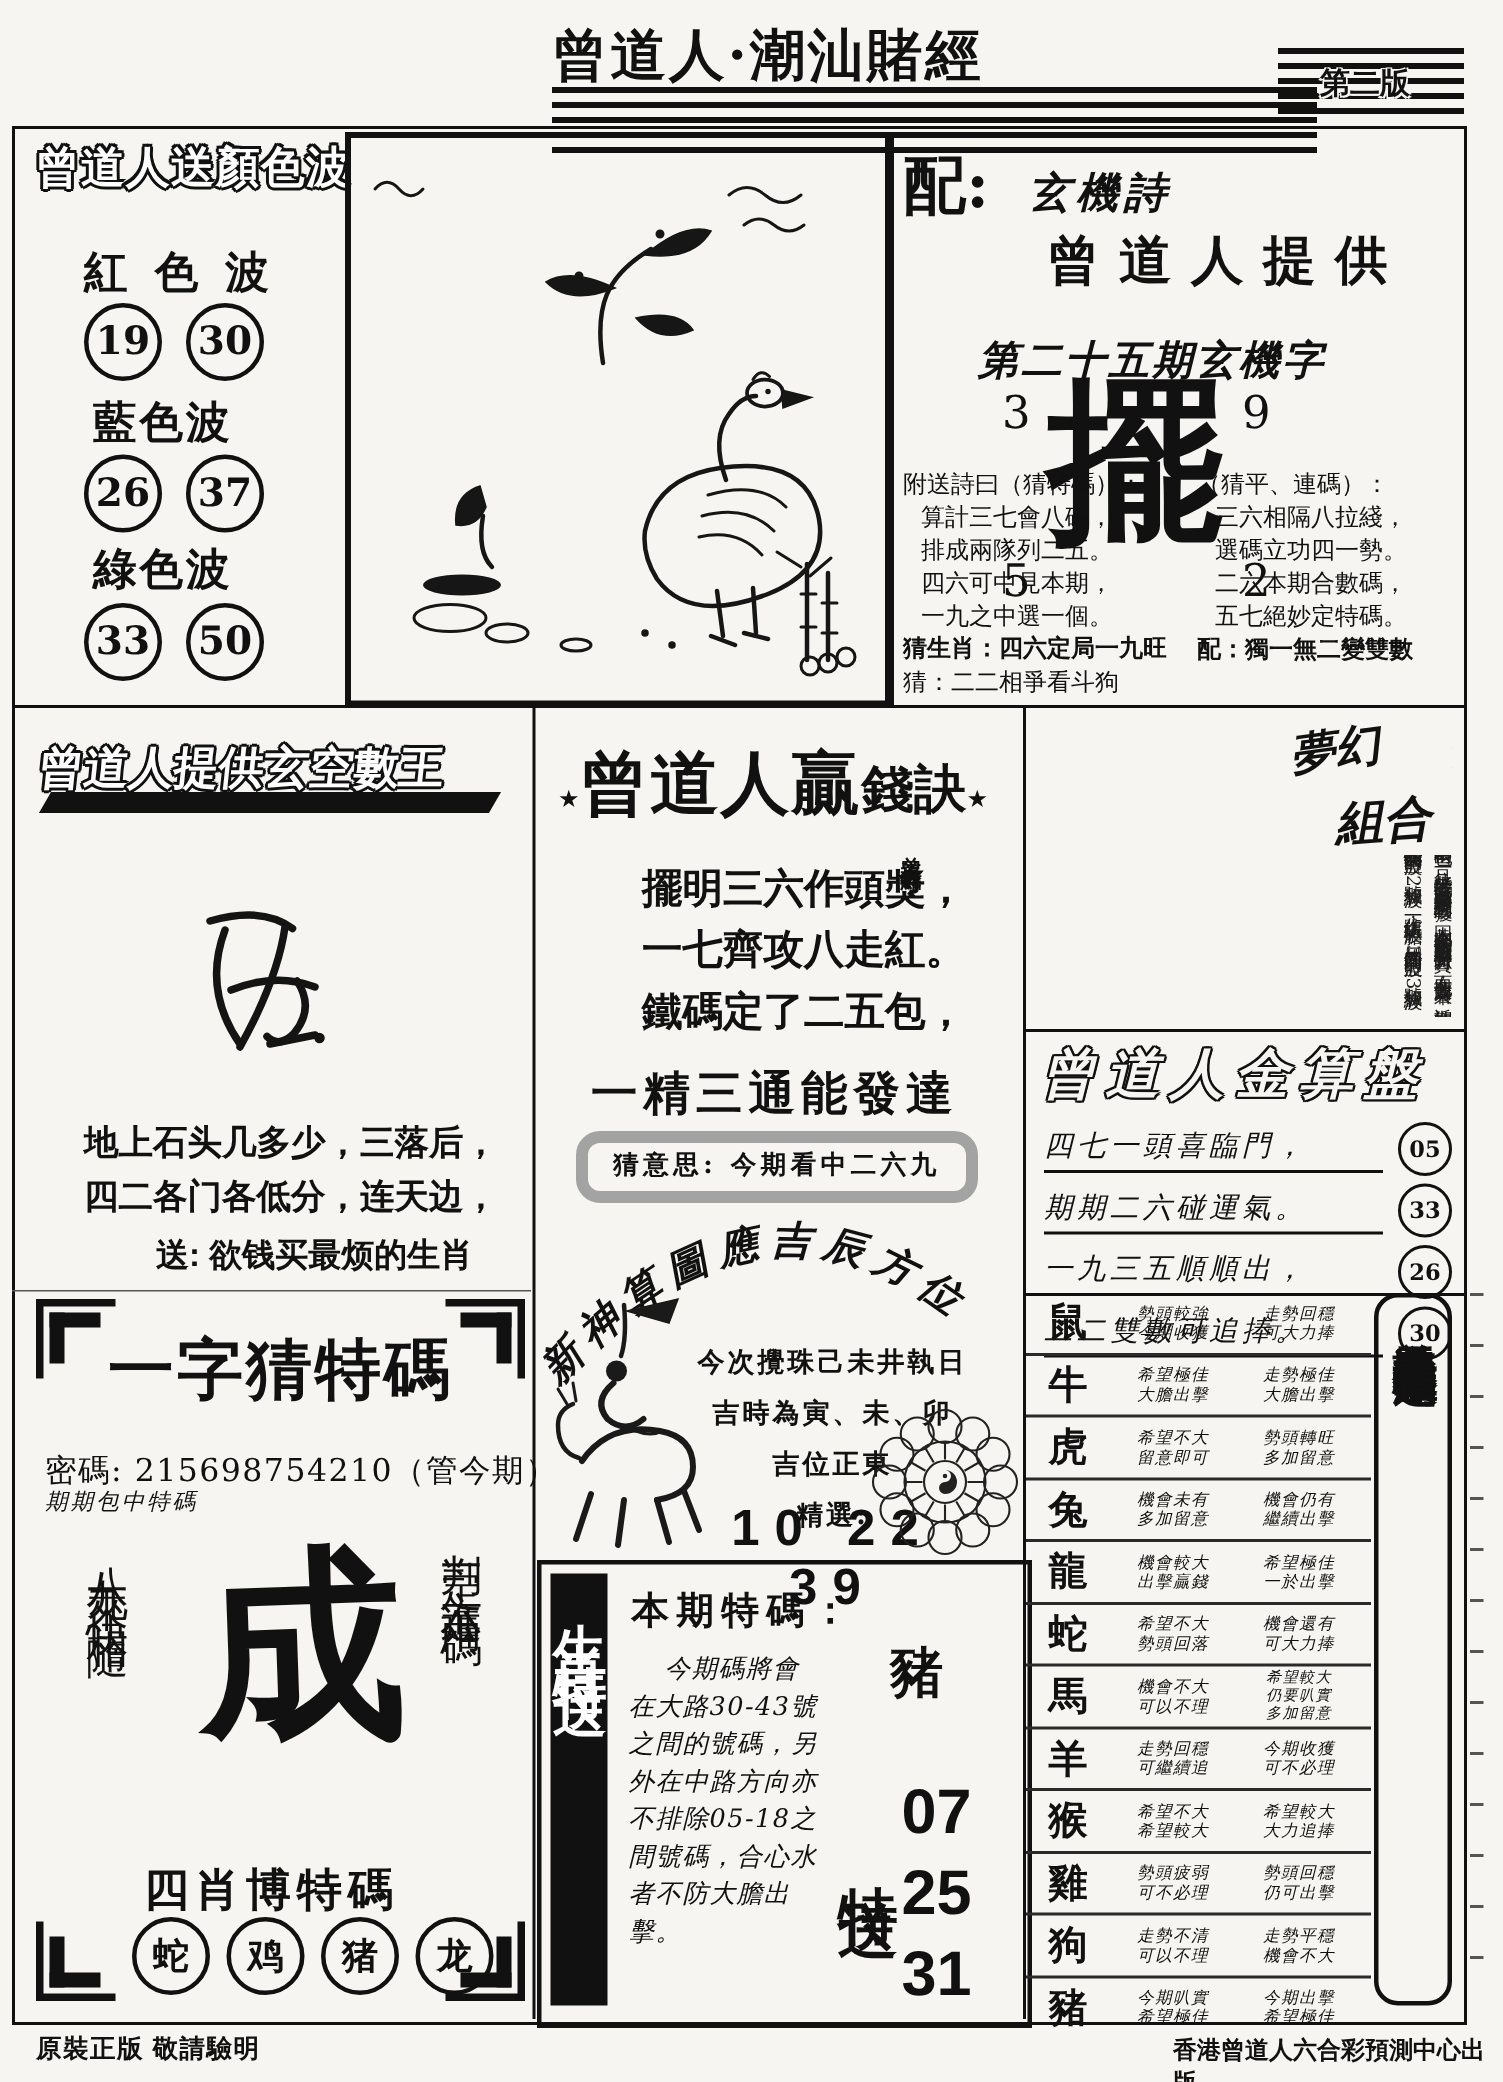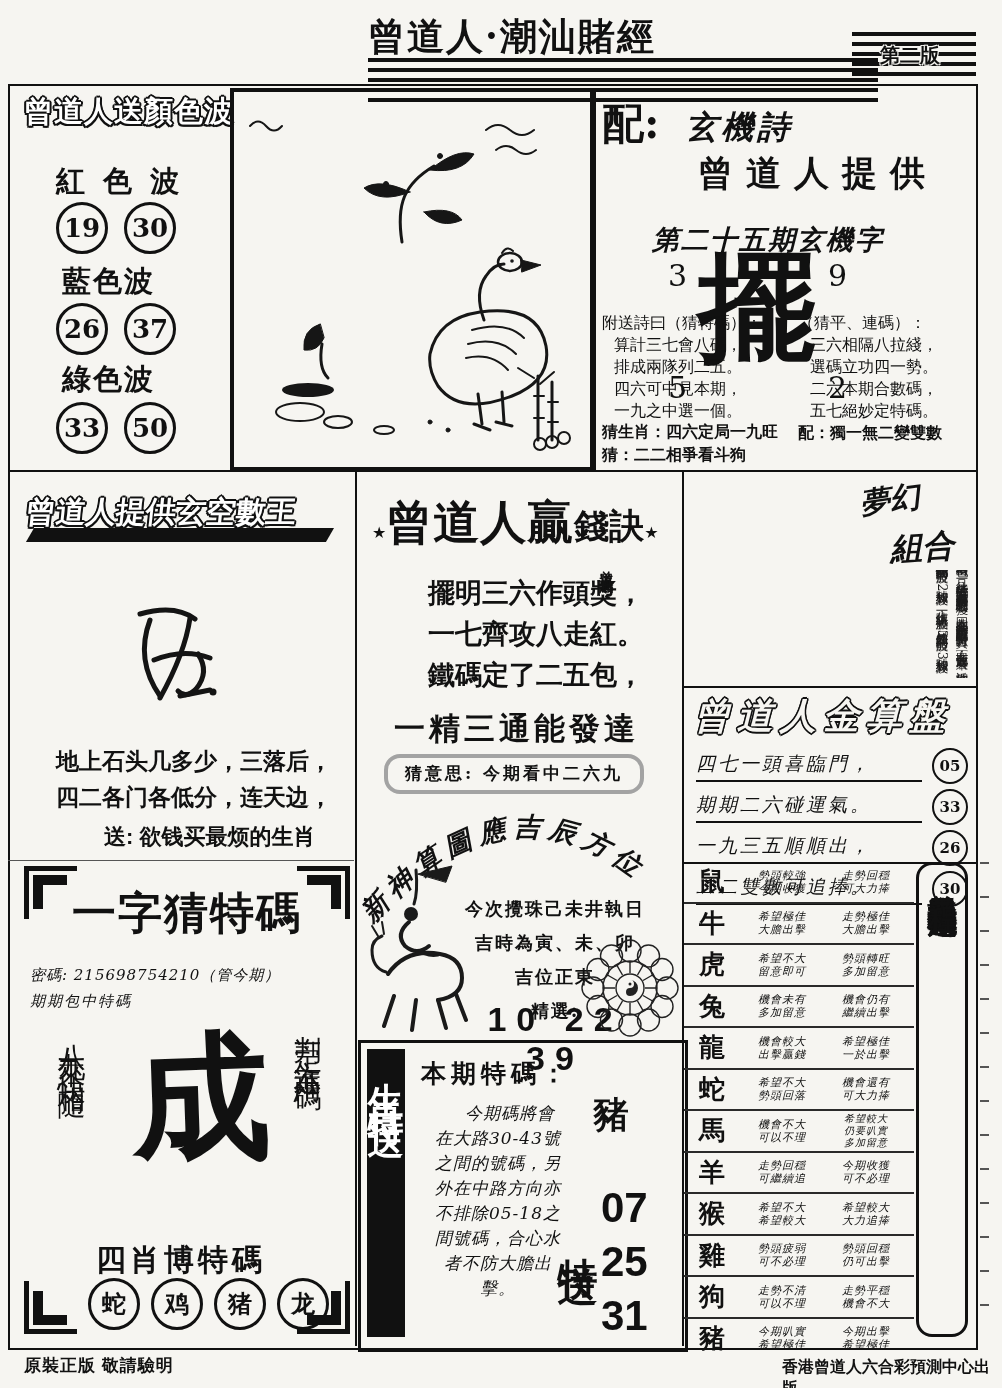--- a/index.html
+++ b/index.html
@@ -25,21 +25,21 @@
   .zcell{width:84px;font-size:11px;line-height:13px;font-style:italic;letter-spacing:1px;text-align:center;}
   .zcell i{display:block;font-style:inherit;}
   .corner{width:48px;height:48px;position:absolute;}
   .corner::before{content:"";position:absolute;left:0;top:0;width:100%;height:100%;
         border-left:5px solid #111;border-top:5px solid #111;}
   .corner::after{content:"";position:absolute;left:9px;top:9px;width:24px;height:24px;
         border-left:10px solid #111;border-top:10px solid #111;}
   .c-tr{transform:rotate(90deg);} .c-br{transform:rotate(180deg);} .c-bl{transform:rotate(270deg);}
   .poemline{font-size:16px;line-height:22px;white-space:nowrap;}
   .ind{padding-left:12px;}
-  .hintbox{border:4px solid #a3a3a3;border-radius:16px;text-align:center;
+  .hintbox{border:8px solid #a3a3a3;border-radius:16px;text-align:center;
            font-size:17px;font-weight:700;letter-spacing:3px;line-height:30px;}
   svg{display:block;}
 </style>
 </head>
 <body>
 
 <div class="page">
 
   <div class="abs stripes" style="left:368px;top:58px;width:510px;height:44px;"></div>
   <div class="abs stripes" style="left:852px;top:32px;width:124px;height:48px;"></div>
@@ -103,39 +103,39 @@
       <circle cx="330" cy="346" r="6" stroke-width="2"></circle>
         <circle cx="318" cy="350" r="6" stroke-width="2"></circle>
         <circle cx="306" cy="352" r="6" stroke-width="2"></circle>
       <circle cx="196" cy="330" r="2" fill="#161616"></circle>
         <circle cx="214" cy="338" r="2" fill="#161616"></circle>
     </svg>
   </div>
 
   <div class="abs" style="left:602px;top:96px;display:flex;gap:26px;align-items:baseline;">
     <span style="font-size:42px;font-weight:900;">配:</span>
-    <span style="font-size:32px;font-weight:900;font-style:italic;letter-spacing:4px;">玄機詩</span>
+    <span style="font-size:28px;font-weight:900;font-style:italic;letter-spacing:4px;">玄機詩</span>
   </div>
   <div class="abs" style="left:698px;top:150px;font-size:35px;font-weight:900;letter-spacing:13px;white-space:nowrap;text-align:right;">曾道人提供</div>
   <div class="abs" style="left:652px;top:222px;font-size:27px;font-weight:700;font-style:italic;letter-spacing:2px;white-space:nowrap;">第二十五期玄機字</div>
   <div class="abs" style="left:668px;top:258px;font-size:30px;">3</div>
   <div class="abs" style="left:828px;top:258px;font-size:30px;">9</div>
   <div class="abs" style="left:668px;top:370px;font-size:30px;">5</div>
   <div class="abs" style="left:828px;top:370px;font-size:30px;">2</div>
   <div class="abs" style="left:698px;top:248px;font-size:118px;font-weight:900;line-height:1;">擺</div>
 
   <div class="abs" style="left:602px;top:312px;width:372px;display:flex;">
     <div style="width:196px;">
       <div class="poemline">附送詩曰（猜特碼）：</div>
       <div class="poemline ind">算計三七會八碼，</div>
       <div class="poemline ind">排成兩隊列二五。</div>
       <div class="poemline ind">四六可中見本期，</div>
       <div class="poemline ind">一九之中選一個。</div>
       <div class="poemline" style="font-weight:700;font-family:Liberation Mono, monospace;">猜生肖：四六定局一九旺</div>
-      <div class="poemline" style="font-weight:700;">猜：二二相爭看斗狗</div>
+      <div class="poemline" style="font-weight:400;">猜：二二相爭看斗狗</div>
     </div>
     <div style="width:176px;">
       <div class="poemline">（猜平、連碼）：</div>
       <div class="poemline ind">三六相隔八拉綫，</div>
       <div class="poemline ind">選碼立功四一勢。</div>
       <div class="poemline ind">二六本期合數碼，</div>
       <div class="poemline ind">五七絕妙定特碼。</div>
       <div class="poemline" style="font-weight:700;">配：獨一無二變雙數</div>
     </div>
   </div>
@@ -195,21 +195,21 @@
         <span class="atext">二二雙數可追捧。</span>
         <span class="anum">30</span>
       </div>
   </div>
 
   <div class="corner abs" style="left:24px;top:866px;"></div>
   <div class="corner c-tr abs" style="left:302px;top:866px;"></div>
   <div class="corner c-bl abs" style="left:24px;top:1286px;"></div>
   <div class="corner c-br abs" style="left:302px;top:1286px;"></div>
   <div class="abs" style="left:72px;top:884px;font-size:44px;font-weight:900;letter-spacing:2px;white-space:nowrap;">一字猜特碼</div>
-  <div class="abs" style="left:30px;top:966px;font-size:15px;font-style:italic;letter-spacing:1px;white-space:nowrap;">密碼: 215698754210（管今期）</div>
+  <div class="abs" style="left:30px;top:966px;font-size:21px;letter-spacing:1px;white-space:nowrap;">密碼: 215698754210（管今期）</div>
   <div class="abs" style="left:30px;top:992px;font-size:15px;font-style:italic;letter-spacing:2px;">期期包中特碼</div>
   <div class="abs vert" style="left:52px;top:1022px;height:290px;font-size:28px;letter-spacing:8px;">八九來一快相隨</div>
   <div class="abs" style="left:132px;top:1028px;font-size:138px;font-weight:700;line-height:1;transform:rotate(-2deg);">成</div>
   <div class="abs vert" style="left:288px;top:1014px;height:300px;font-size:28px;letter-spacing:8px;">判定一六進兩碼</div>
   <div class="abs" style="left:96px;top:1240px;font-size:30px;font-weight:800;letter-spacing:4px;white-space:nowrap;">四肖博特碼</div>
   <div class="abs" style="left:88px;top:1278px;">
     <span class="wcirc" style="margin-right:11px;font-size:24px;">蛇</span><span class="wcirc" style="margin-right:11px;font-size:24px;">鸡</span><span class="wcirc" style="margin-right:11px;font-size:24px;">猪</span><span class="wcirc" style="margin-right:0;font-size:24px;">龙</span>
   </div>
 
   <svg class="abs" style="left:358px;top:790px;" width="326" height="142" viewBox="0 0 326 142">
@@ -254,21 +254,21 @@
     <circle cx="50" cy="50" r="14"></circle>
     <path d="M50 42 a8 8 0 0 1 0 16 a4 4 0 0 1 0 -8 a4 4 0 0 0 0 -8 z" fill="#222" stroke="none"></path>
     <circle cx="50" cy="46" r="1.5" fill="#222" stroke="none"></circle>
   </svg>
 
   <div class="abs" style="left:358px;top:1040px;width:324px;height:306px;border:3px solid #111;">
     <div style="position:absolute;left:6px;top:6px;width:38px;height:288px;background:#111;display:flex;justify-content:center;">
       <span class="vert" style="color:#fff;font-size:36px;font-weight:900;letter-spacing:14px;margin-top:4px;">生肖特送</span>
     </div>
     <div style="position:absolute;left:60px;top:14px;font-size:25px;font-weight:700;letter-spacing:5px;white-space:nowrap;">本期特碼：</div>
-    <div style="position:absolute;left:58px;top:58px;width:158px;font-size:17px;line-height:25px;letter-spacing:1px;font-style:italic;text-align:center;">
+    <div style="position:absolute;left:58px;top:58px;width:158px;font-size:17px;line-height:25px;letter-spacing:1px;font-style:italic;">
       <div style="padding-left:24px;">今期碼將會</div>
       <div>在大路30-43號</div>
       <div>之間的號碼，另</div>
       <div>外在中路方向亦</div>
       <div>不排除05-18之</div>
       <div>間號碼，合心水</div>
       <div>者不防大膽出</div>
       <div>擊。</div>
     </div>
     <div style="position:absolute;left:232px;top:48px;font-size:36px;font-weight:700;">豬</div>

